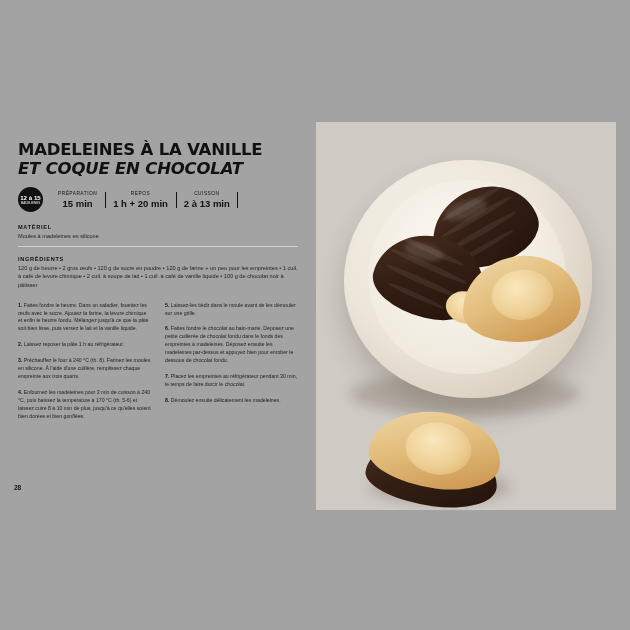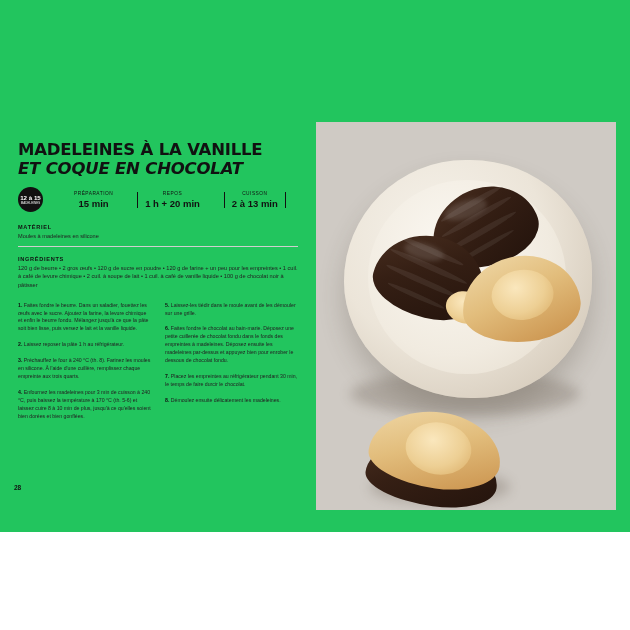--- a/index.html
+++ b/index.html
@@ -13,22 +13,22 @@
     font-family: "Liberation Sans", sans-serif;
     color: #1a1a1a;
     overflow: hidden;
     position: relative;
   }
 
   .page {
     position: absolute;
     left: 0; top: 0;
     width: 630px;
-    height: 532px;
-    background: #22c55e;
+    height: 630px;
+    background: #a3a3a3;
   }
 
   
   .left-col {
     position: absolute;
     left: 18px;
     top: 140px;
     width: 280px;
   }
 
@@ -41,21 +41,21 @@
     color: #111111;
     margin: 0 0 9px 0;
     text-transform: uppercase;
   }
   .recipe-title .line2 { display: block; font-style: italic; }
 
   
   .meta-strip {
     display: flex;
     align-items: center;
-    gap: 16px;
+    gap: 0px;
     margin-top: 5px;
     margin-bottom: 12px;
   }
   .badge {
     width: 25px;
     height: 25px;
     border-radius: 50%;
     background: #111111;
     color: #ffffff;
     display: flex;

